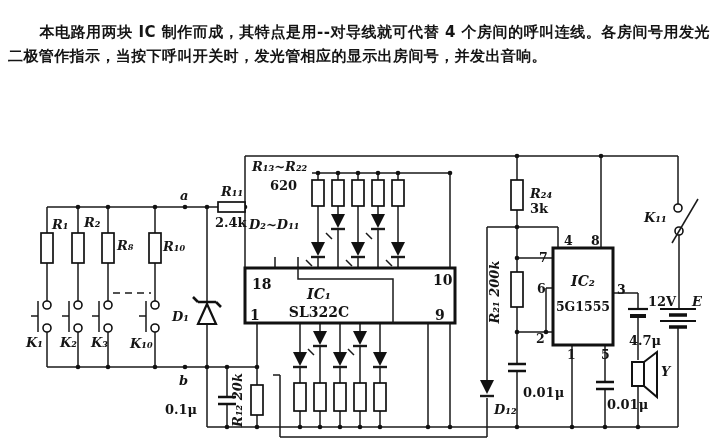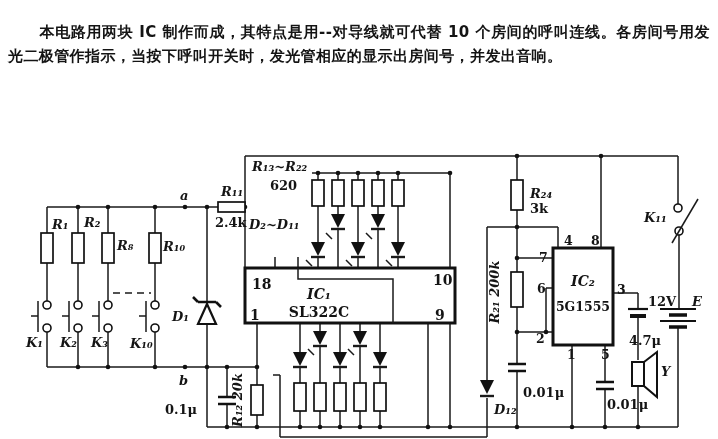--- a/index.html
+++ b/index.html
@@ -28,21 +28,21 @@
   .dot{fill:#111;}
   .tri{fill:#111;stroke:none;}
   .plate{stroke:#111;stroke-width:2.6;fill:none;}
   .term{stroke:#111;stroke-width:1.6;fill:#fff;}
 </style>
 </head>
 <body>
 
 <div id="stage">
 
-  <p id="para">本电路用两块 IC 制作而成，其特点是用--对导线就可代替 10 个房间的呼叫连线。各房间号用发光二极管作指示，当按下呼叫开关时，发光管相应的显示出房间号，并发出音响。</p>
+  <p id="para">本电路用两块 IC 制作而成，其特点是用--对导线就可代替 4 个房间的呼叫连线。各房间号用发光二极管作指示，当按下呼叫开关时，发光管相应的显示出房间号，并发出音响。</p>
 
   <svg id="schematic" viewBox="0 0 718 439" xmlns="http://www.w3.org/2000/svg">
 
     <g>
 
       <path class="wire" d="M47,207 H218"></path>
       <path class="wire" d="M47,207 V233 M47,263 V301 M47,332 V367"></path>
       <path class="wire" d="M78,207 V233 M78,263 V301 M78,332 V367"></path>
       <path class="wire" d="M108,207 V233 M108,263 V301 M108,332 V367"></path>
       <path class="wire" d="M155,207 V233 M155,263 V301 M155,332 V367"></path>

